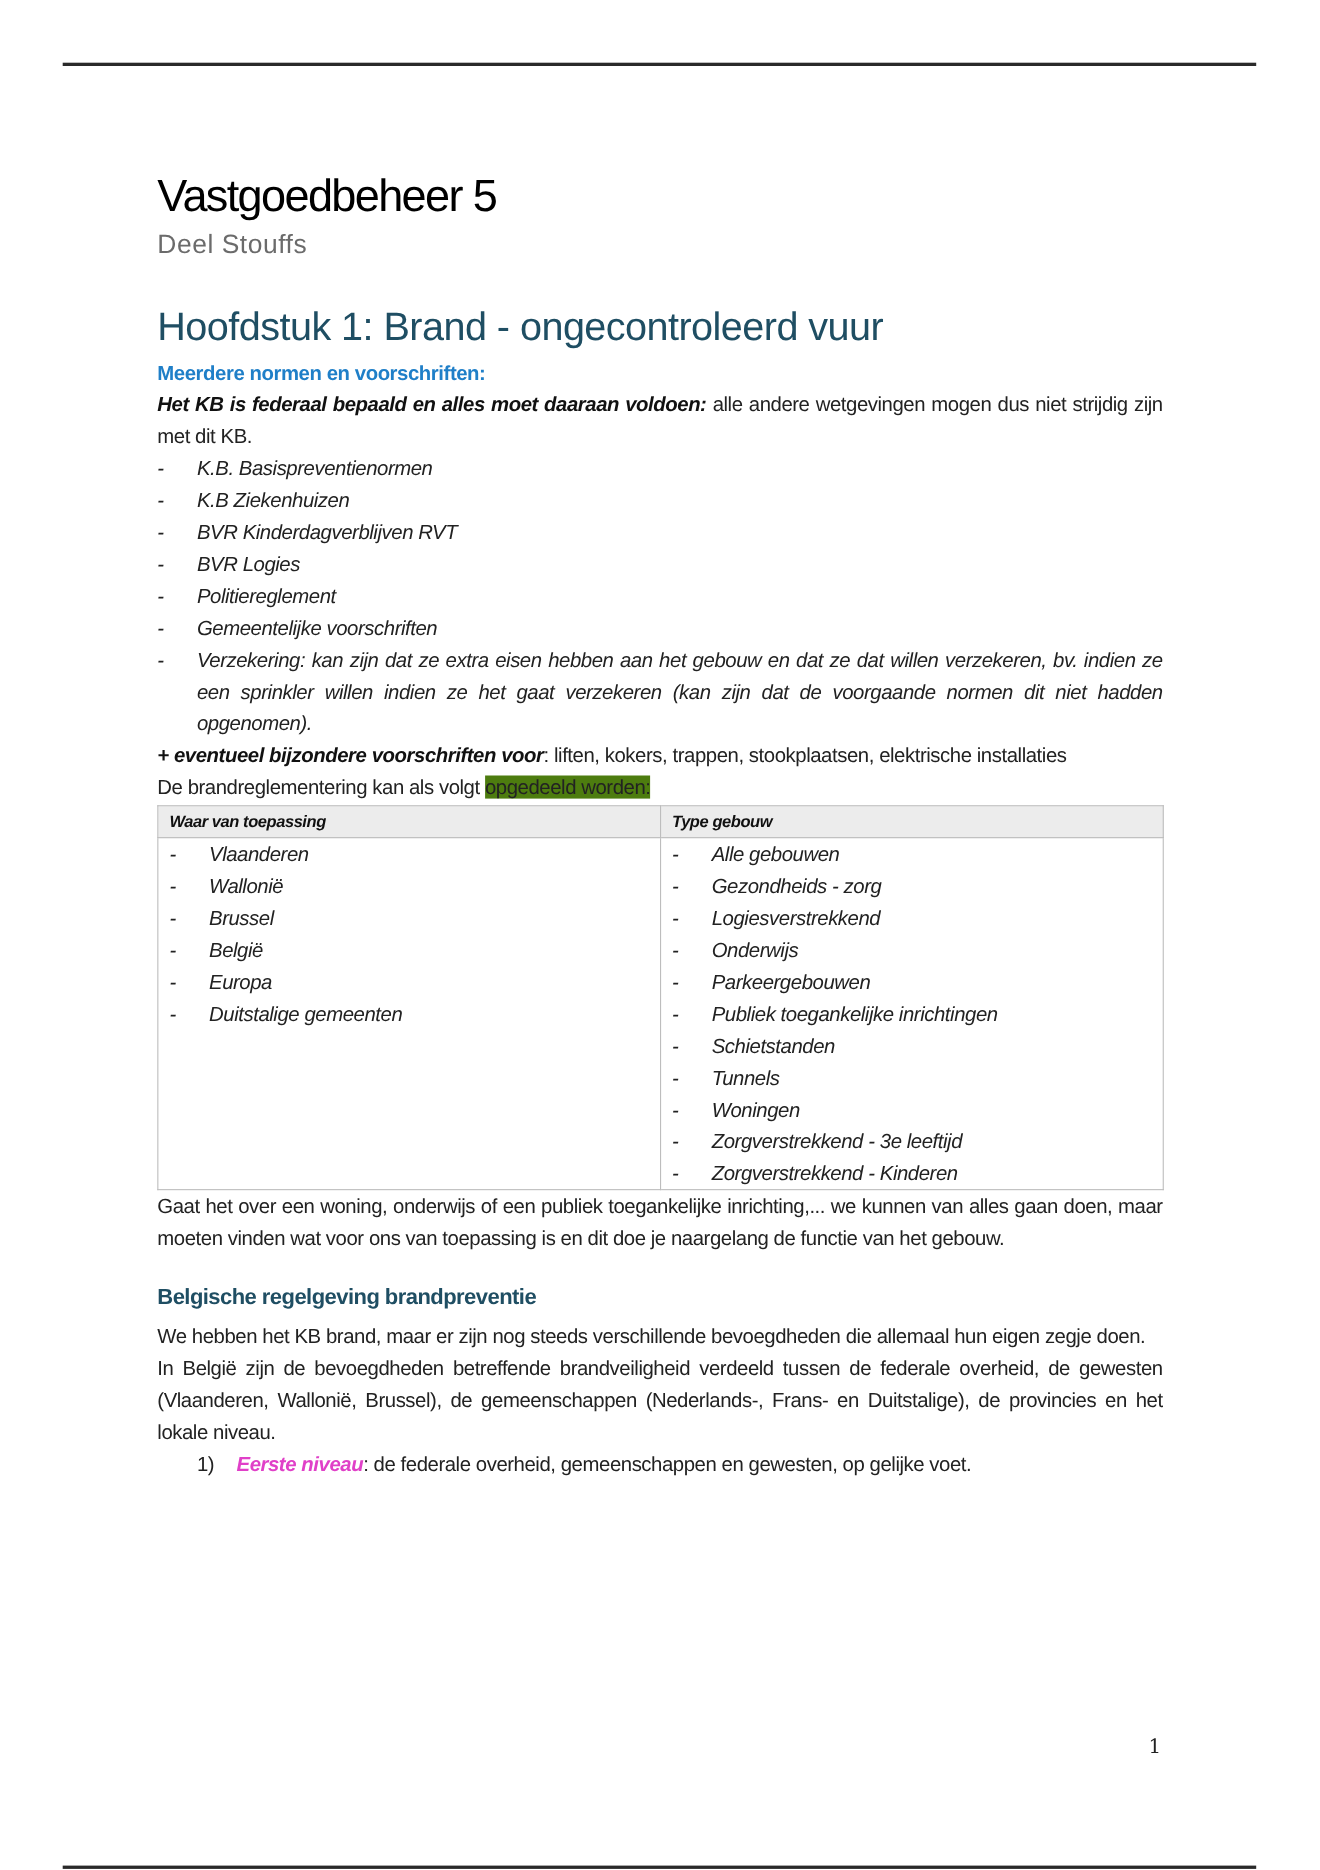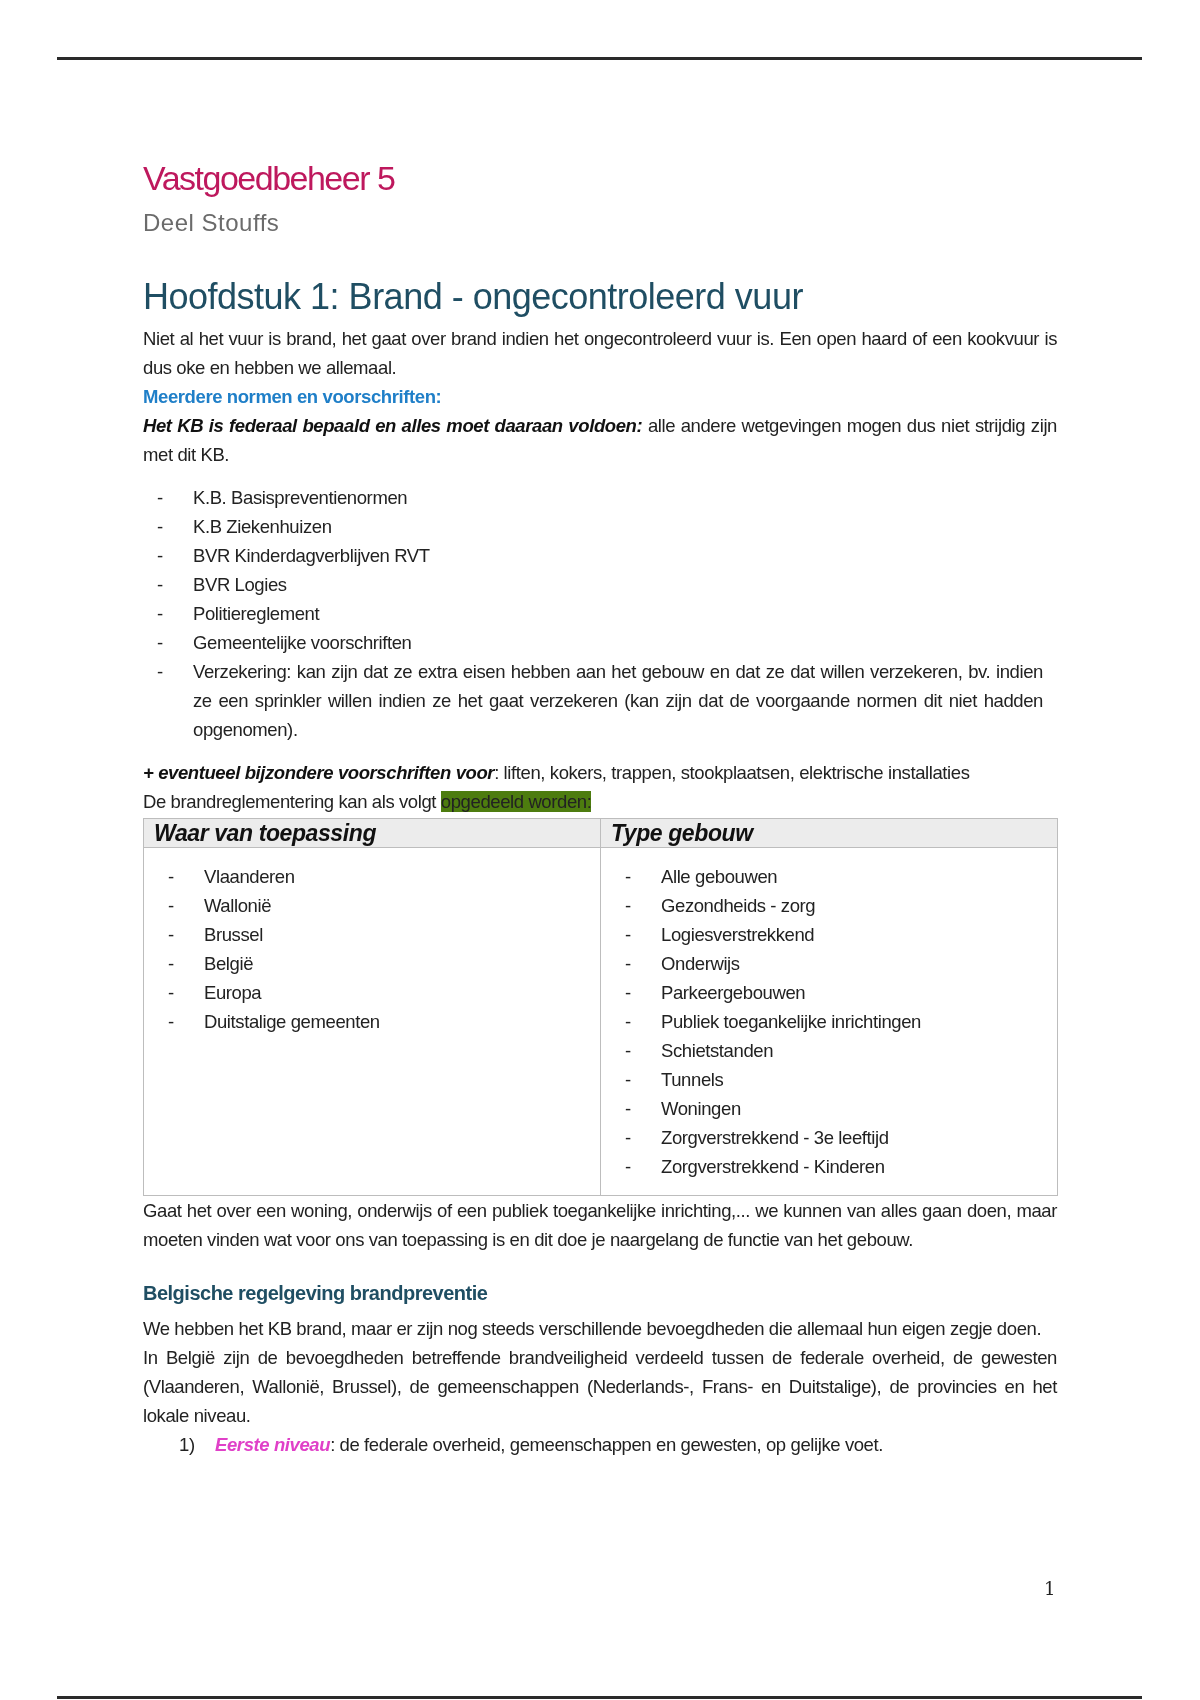--- a/index.html
+++ b/index.html
@@ -2,54 +2,53 @@
 <html><head>
 <meta charset="utf-8">
 <style>
   html, body { margin: 0; padding: 0; background: #ffffff; }
   body { width: 1200px; height: 1700px; position: relative; overflow: hidden;
          font-family: "Liberation Sans", sans-serif; color: #222; }
   .rule { position: absolute; left: 57px; width: 1085px; height: 3px; background: #2a2a2a; }
   .rule.top { top: 57px; }
   .rule.bottom { top: 1696px; }
   .page { position: absolute; left: 143px; top: 150px; width: 914px; }
-  .title { font-size: 34px; color: #be185d; letter-spacing: -1.5px; line-height: 56px; margin: 0; font-weight: normal; }
+  .title { font-size: 41px; color: #000000; letter-spacing: -1.5px; line-height: 56px; margin: 0; font-weight: normal; }
   .subtitle { font-size: 24px; color: #6b6b6b; margin: 2px 0 0 0; letter-spacing: 0.5px; line-height: 30px; }
   h1.h-chapter { font-size: 36px; font-weight: normal; color: #1f4e63; margin: 38px 0 6px 0; line-height: 42px; letter-spacing: -0.5px; }
   h2.h-section { font-size: 20px; font-weight: bold; color: #1f4e63; margin: 22px 0 4px 0; line-height: 34px; letter-spacing: -0.5px; }
   p, .line { font-size: 18.5px; line-height: 29px; margin: 0; color: #222; letter-spacing: -0.4px; }
   .justify { text-align: justify; }
   .blue-italic { color: #1f7fc8; font-weight: bold; }
   .bi { font-style: italic; font-weight: bold; color: #111; }
   .hl { background: #4d7c0f; }
-  ul.dash { list-style: none; margin: 14px; padding: 0; }
+  ul.dash { list-style: none; margin: 0; padding: 0; font-style: italic; }
   ul.dash li { position: relative; padding-left: 36px; font-size: 18.5px; line-height: 29px; letter-spacing: -0.4px; text-align: justify; }
   ul.dash li::before { content: "-"; position: absolute; left: 0; top: 0; }
   table.tbl { width: 915px; border-collapse: collapse; margin: 2px 0 0 0; }
-  table.tbl th { background: #ececec; text-align: left; font-style: italic; font-weight: bold; font-size: 23px;
+  table.tbl th { background: #ececec; text-align: left; font-style: italic; font-weight: bold; font-size: 15px;
                  padding: 0 10px; height: 28px; border: 1.5px solid #bdbdbd; letter-spacing: -0.4px; color: #111; }
   table.tbl td { vertical-align: top; border: 1.5px solid #bdbdbd; padding: 0 10px; width: 50%; }
   table.tbl td ul.dash li { padding-left: 36px; }
   ol.num { list-style: none; margin: 0; padding: 0 0 0 36px; }
   ol.num li { font-size: 18.5px; line-height: 29px; letter-spacing: -0.4px; position: relative; padding-left: 36px; }
   ol.num li .n { position: absolute; left: 0; }
   .pink { color: #e040c8; font-style: italic; font-weight: bold; margin-top: 43px; }
   .pagenum { position: absolute; left: 1044px; top: 1578px; font-family: "DejaVu Serif", serif; font-size: 18px; color: #222; }
 </style>
 </head>
 <body>
 
 <div class="rule top"></div>
 
 <div class="page">
   <h1 class="title">Vastgoedbeheer 5</h1>
   <div class="subtitle">Deel Stouffs</div>
 
   <h1 class="h-chapter">Hoofdstuk 1: Brand - ongecontroleerd vuur</h1>
-  <p class="justify">Niet al het vuur is brand, het gaat over brand indien het ongecontroleerd vuur is. Een open haard of een kookvuur is dus oke en hebben we allemaal.</p>
   <p><span class="blue-italic">Meerdere normen en voorschriften:</span></p>
   <p class="justify"><span class="bi">Het KB is federaal bepaald en alles moet daaraan voldoen:</span><span> alle andere wetgevingen mogen dus niet strijdig zijn met dit KB.</span></p>
 
   <ul class="dash">
     <li>K.B. Basispreventienormen</li>
     <li>K.B Ziekenhuizen</li>
     <li>BVR Kinderdagverblijven RVT</li>
     <li>BVR Logies</li>
     <li>Politiereglement</li>
     <li>Gemeentelijke voorschriften</li>

